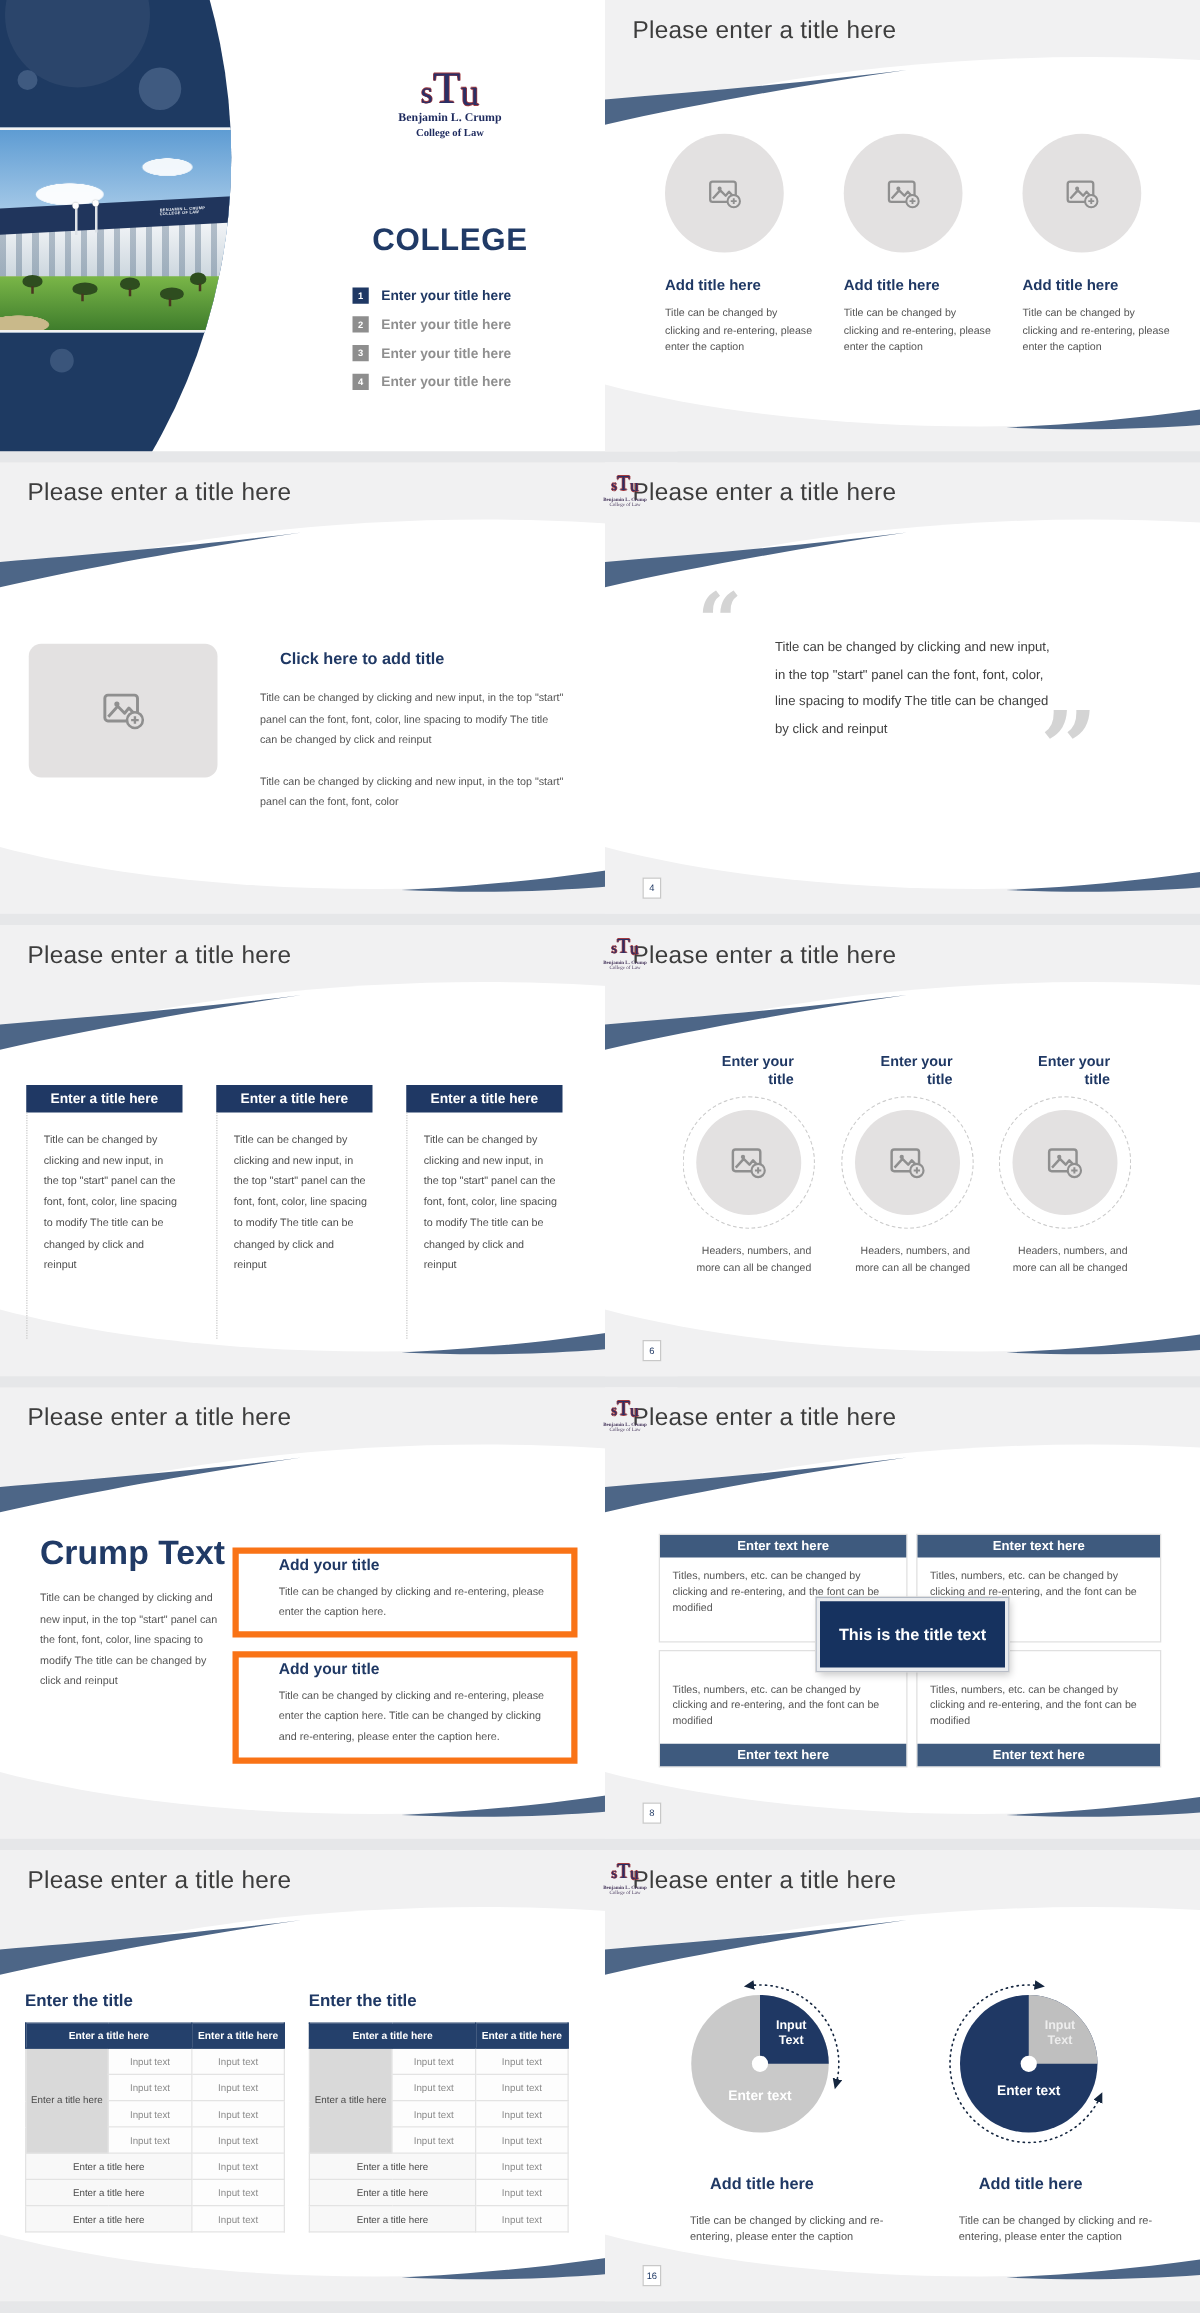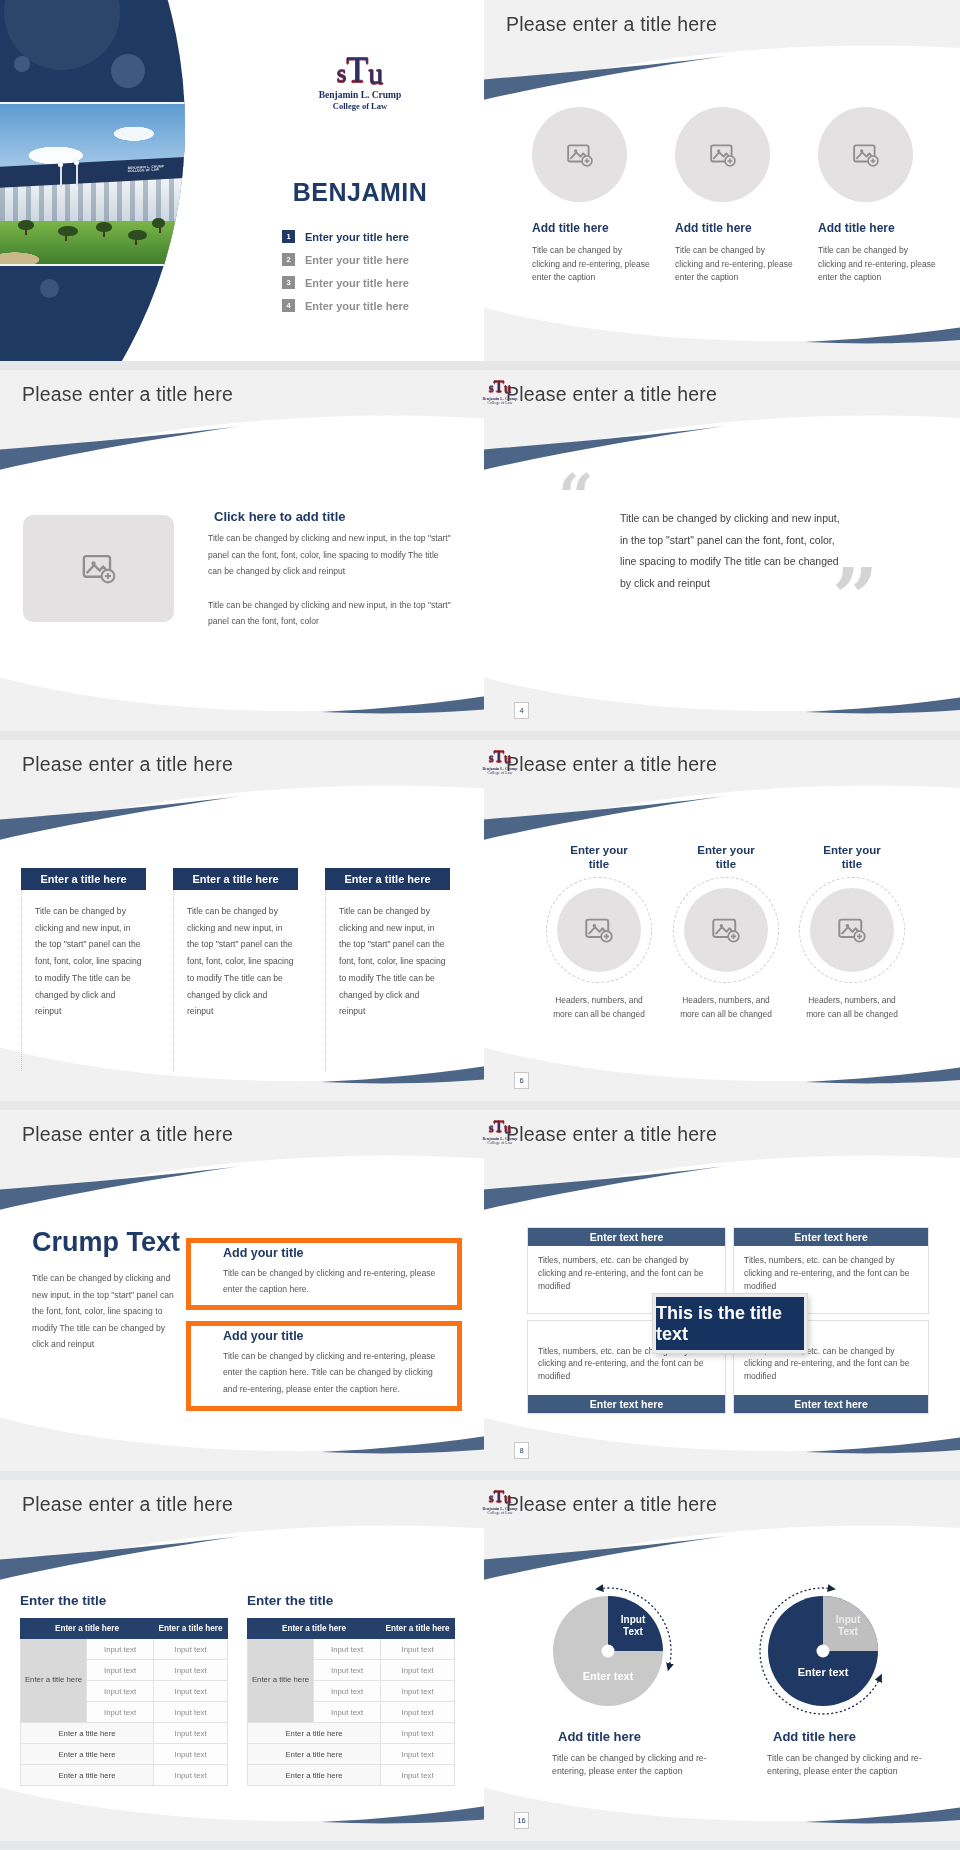--- a/index.html
+++ b/index.html
@@ -65,21 +65,21 @@
   .contents-title{position:absolute;left:250px;top:178px;width:220px;margin:0;text-align:center;
     font-size:25px;font-weight:800;letter-spacing:.5px;color:#203a66}
   .toc{position:absolute;left:282px;top:225px;margin:0;padding:0;list-style:none}
   .toc li{display:flex;align-items:center;height:23px}
   .badge{width:13px;height:13px;margin-right:10px;display:flex;align-items:center;justify-content:center;
     font-size:7.5px;font-weight:700;color:#fff;background:var(--badge_gray)}
   .toc li:first-child .badge{background:var(--navy)}
   .toc-label{font-size:11px;font-weight:700;color:#8f8f8f}
   .toc li:first-child .toc-label{color:var(--navy)}
   
-  .h-navy{margin:6px;color:var(--navy);font-weight:700}
+  .h-navy{margin:16px;color:var(--navy);font-weight:700}
   .cap{color:var(--body_text)}
   .pcircle{background:var(--placeholder);border-radius:50%;display:flex;align-items:center;justify-content:center}
   .imgicon{display:block}
   
   .b-col{position:absolute;top:107px;width:120px}
   .b-col .pcircle{width:95px;height:95px}
   .b-col h3{font-size:12px;margin:19px 0 0 0}
   .b-col p{margin:9px 0 0 0;font-size:8.5px;line-height:13.6px}
   
   .c-img{position:absolute;left:23px;top:145px;width:151px;height:107px;border-radius:10px;
@@ -95,42 +95,42 @@
   .q-close{left:348px;top:188px;font-size:80px}
   .q-text{position:absolute;left:136px;top:138px;width:226px;font-size:10.5px;line-height:21.5px;
     color:#404040;z-index:2}
   
   .e-col{position:absolute;top:128px;width:125px}
   .e-bar{height:22px;background:var(--navy);color:#fff;font-size:11px;font-weight:700;
     display:flex;align-items:center;justify-content:center}
   .e-body{border-left:1px dotted #c9c9c9;padding:13px 4px 0 13px;min-height:168px;
     font-size:8.6px;line-height:16.7px;color:#4f4f4f}
   
-  .f-col{position:absolute;top:103px;width:106px;text-align:center}
+  .f-col{position:absolute;top:103px;width:106px;text-align:right}
   .f-col h3{font-size:11.5px;line-height:14px;width:72px;margin:0 auto}
   .ringd{width:104px;height:104px;margin:6px auto 0 auto;border:1.4px dashed #cdcdcd;border-radius:50%;
     display:flex;align-items:center;justify-content:center}
   .f-col .pcircle{width:84px;height:84px}
   .f-col p{margin:10px auto 0 auto;width:100px;font-size:8.4px;line-height:14.2px}
   
   .g-head{position:absolute;left:32px;top:117px;margin:0;font-size:27px;font-weight:800;color:#203a66}
   .g-body{position:absolute;left:32px;top:160px;width:152px;font-size:8.6px;line-height:16.6px;color:var(--body_text)}
   .g-box{position:absolute;left:186px;width:266px;border:5px solid #f97316;background:transparent}
   .g-box h4{display:inline-block;margin:-9px 0 0 24px;padding:0 8px;background:#fff;
     font-size:12.5px;font-weight:700;color:var(--navy)}
   .g-box p{margin:4px 0 0 0;padding:0 14px 8px 32px;font-size:8.6px;line-height:16.4px;color:var(--body_text)}
   
   .qbox{position:absolute;display:flex;flex-direction:column;background:#fff;border:1px solid #e0e0e0}
   .qbar{height:18px;background:var(--bar_slate);color:#fff;font-size:10.5px;font-weight:700;
     display:flex;align-items:center;justify-content:center;flex:none}
   .qbody{flex:1;padding:8px 10px;font-size:8.5px;line-height:12.8px;color:var(--body_text)}
   .qbody.bottom{display:flex;align-items:flex-end;padding-bottom:12px}
-  .qcenter{position:absolute;left:169px;top:184px;width:148px;height:53px;background:var(--navy_deep);
+  .qcenter{position:absolute;left:169px;top:168px;width:148px;height:53px;background:var(--navy_deep);
     border:3px solid #e9ebee;box-shadow:0 0 0 1px #d9d9d9,2px 3px 6px rgba(0,0,0,.22);
-    display:flex;align-items:center;justify-content:center;color:#fff;font-size:18px;font-weight:700;z-index:4}
+    display:flex;align-items:center;justify-content:center;color:#fff;font-size:13px;font-weight:700;z-index:4}
   
   .tbl-block{position:absolute;top:113px;width:207px}
   .tbl-block h3{margin:0 0 10px 0;font-size:13.5px}
   table.itable{border-collapse:collapse;width:207px;table-layout:fixed}
   .itable td{border:1px solid #e3e3e3;font-size:7.8px;text-align:center;color:var(--muted_text);
     background:#fdfdfd;height:20px;padding:0 2px}
   .itable tr.th td{background:#24406b;color:#fff;font-weight:700;font-size:8.2px;height:19px;border-color:#24406b}
   .itable td.side{background:var(--table_side);color:#4a4a4a;line-height:1.3}
   .itable td.lbl{color:#4a4a4a;background:#f8f8f8}
   
@@ -168,21 +168,21 @@
       <div class="tree" style="left:58px;top:122px;width:20px"></div>
       <div class="tree" style="left:96px;top:118px"></div>
       <div class="tree" style="left:128px;top:126px;width:19px"></div>
       <div class="tree" style="left:152px;top:114px;width:13px"></div>
     </div>
     <div class="logo logo-lg">
       <div class="logo-letters"><span class="ls">s</span><span class="lt">T</span><span class="lu">u</span></div>
       <div class="cap1">Benjamin L. Crump</div>
       <div class="cap2">College of Law</div>
     </div>
-    <h1 class="contents-title">BENJAMIN</h1>
+    <h1 class="contents-title">COLLEGE</h1>
     <ul class="toc">
       <li>
           <span class="badge">1</span>
           <span class="toc-label">Enter your title here</span>
         </li>
       <li>
           <span class="badge">2</span>
           <span class="toc-label">Enter your title here</span>
         </li>
       <li>

